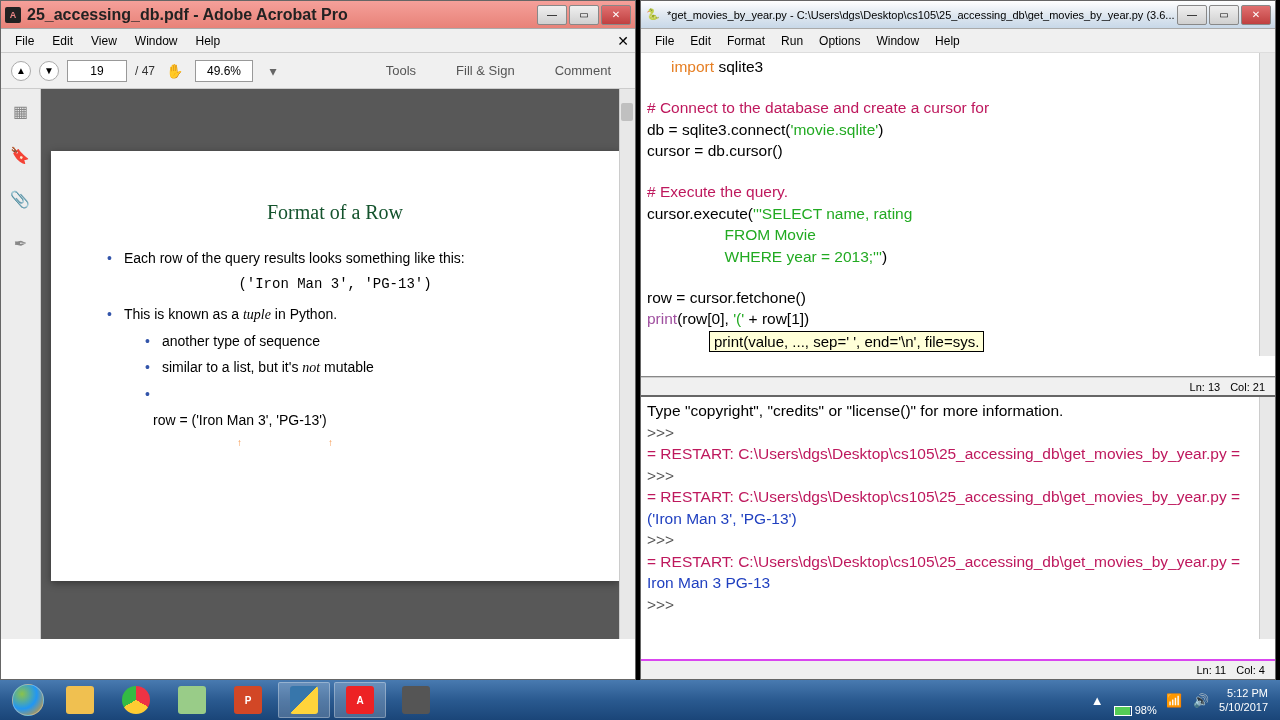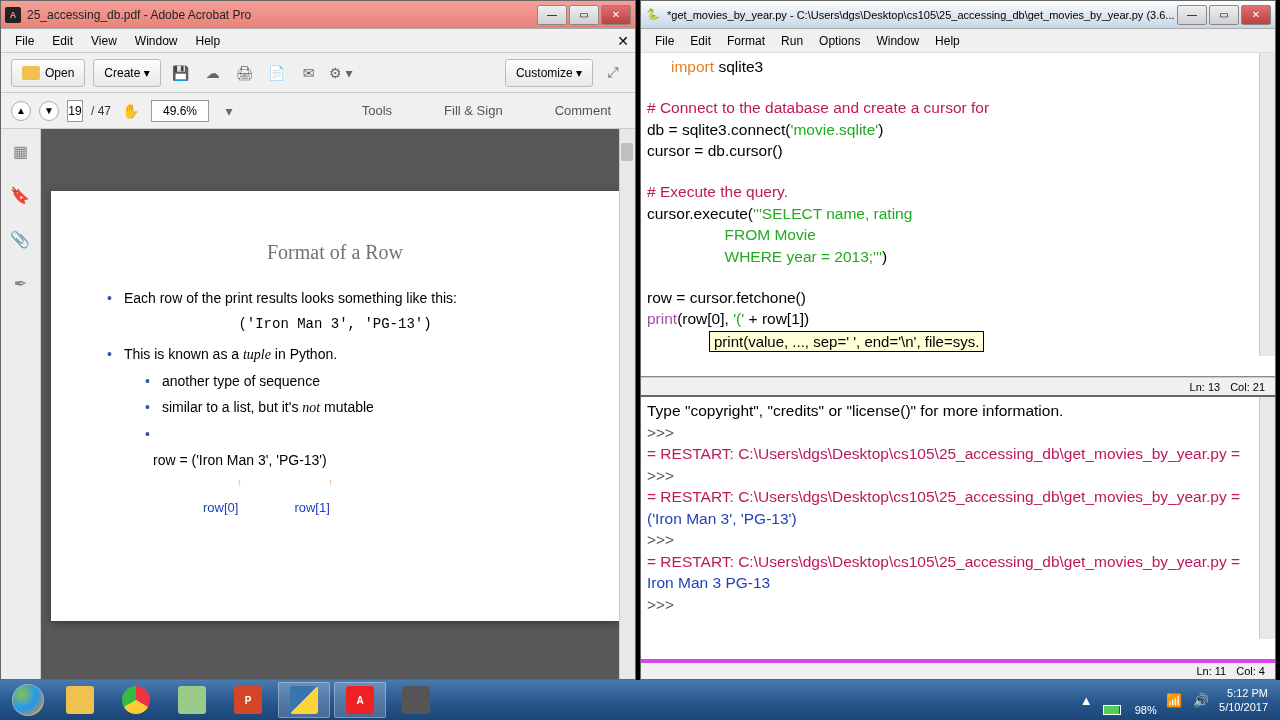--- a/index.html
+++ b/index.html
@@ -2,52 +2,52 @@
 <html><head>
 <meta charset="utf-8">
 <style>
 * { margin: 0; padding: 0; box-sizing: border-box; font-family: Tahoma, sans-serif; }
 body { width: 1280px; height: 720px; overflow: hidden; background: #000; position: relative; }
 
 
 .acrobat-window { position: absolute; left: 0; top: 0; width: 636px; height: 680px; background: #fff; border: 1px solid #666; }
 .acrobat-titlebar { height: 28px; background: linear-gradient(180deg, #f5a09a 0%, #e88278 100%); display: flex; align-items: center; padding: 0 4px; border-bottom: 1px solid #aaa; }
 .acrobat-icon { width: 16px; height: 16px; background: #222; border-radius: 2px; margin-right: 6px; display: flex; align-items: center; justify-content: center; color: #e88; font-size: 9px; font-weight: bold; }
-.acrobat-title { flex: 1; font-size: 12px; color: #222; }
+.acrobat-title { flex: 1; font-size: 16px; color: #222; font-weight: bold; }
 .win-btns { display: flex; gap: 2px; }
 .win-btn { width: 30px; height: 20px; background: linear-gradient(180deg, #f0f0f0, #d0d0d0); border: 1px solid #888; border-radius: 2px; display: flex; align-items: center; justify-content: center; font-size: 10px; cursor: pointer; }
 .win-btn.close { background: linear-gradient(180deg, #e07070, #c04040); color: #fff; }
 
 .acrobat-menubar { height: 24px; background: #f0f0f0; display: flex; align-items: center; padding: 0 6px; gap: 2px; border-bottom: 1px solid #ccc; position: relative; }
 .menu-item { padding: 2px 8px; font-size: 12px; cursor: pointer; }
 .mini-close { position: absolute; right: 4px; top: 4px; width: 16px; height: 16px; font-size: 14px; cursor: pointer; text-align: center; }
 
 .acrobat-toolbar { height: 40px; background: #f0f0f0; display: flex; align-items: center; padding: 0 10px; gap: 8px; border-bottom: 1px solid #ccc; }
 .tb-btn { height: 28px; padding: 0 10px; background: linear-gradient(180deg, #fdfdfd, #e8e8e8); border: 1px solid #bbb; border-radius: 3px; display: flex; align-items: center; gap: 5px; font-size: 12px; cursor: pointer; }
 .tb-icon { width: 24px; height: 24px; display: flex; align-items: center; justify-content: center; font-size: 14px; color: #666; cursor: pointer; }
 .tb-spacer { flex: 1; }
 .open-icon { width: 18px; height: 14px; background: #f0c050; border-radius: 2px; position: relative; }
 
 .acrobat-navbar { height: 36px; background: #f0f0f0; display: flex; align-items: center; padding: 0 10px; gap: 8px; border-bottom: 1px solid #ccc; }
 .nav-arrow { width: 20px; height: 20px; border: 1px solid #aaa; border-radius: 10px; background: #fff; display: flex; align-items: center; justify-content: center; font-size: 10px; cursor: pointer; }
-.page-input { width: 16px; height: 22px; border: 1px solid #999; text-align: center; font-size: 12px; }
+.page-input { width: 60px; height: 22px; border: 1px solid #999; text-align: center; font-size: 12px; }
 .page-total { font-size: 12px; color: #333; }
 .zoom-input { width: 58px; height: 22px; border: 1px solid #999; text-align: center; font-size: 12px; }
-.acrobat-right-tabs { display: flex; gap: 24px; margin-left: auto; }
+.acrobat-right-tabs { display: flex; gap: 12px; margin-left: auto; }
 .right-tab { padding: 8px 14px; font-size: 13px; color: #555; cursor: pointer; }
 
 .acrobat-content { display: flex; height: calc(100% - 128px); }
 .acrobat-sidebar { width: 40px; background: #ededed; border-right: 1px solid #ccc; display: flex; flex-direction: column; padding-top: 10px; gap: 20px; align-items: center; }
 .sidebar-icon { width: 24px; height: 24px; display: flex; align-items: center; justify-content: center; color: #888; font-size: 16px; cursor: pointer; }
 
 .pdf-viewport { flex: 1; background: #585858; position: relative; overflow: hidden; }
 .pdf-scrollbar { position: absolute; right: 0; top: 0; width: 16px; height: 100%; background: #e8e8e8; border-left: 1px solid #ccc; }
 .pdf-scroll-thumb { position: absolute; right: 2px; top: 14px; width: 12px; height: 18px; background: #c0c0c0; border-radius: 2px; }
 .pdf-page { position: absolute; left: 10px; top: 62px; width: 568px; height: 430px; background: #fff; box-shadow: 0 2px 8px rgba(0,0,0,0.4); padding: 50px 56px; }
-.pdf-heading { text-align: center; font-size: 20px; color: #737373; font-family: Georgia, serif; margin-bottom: 26px; }
+.pdf-heading { text-align: center; font-size: 20px; color: #14532d; font-family: Georgia, serif; margin-bottom: 26px; }
 .pdf-bullet { font-size: 14px; margin-bottom: 10px; display: flex; gap: 12px; }
 .pdf-bullet .bullet { color: #3355aa; }
 .pdf-sub { margin-left: 38px; }
 .pdf-code { font-family: 'Courier New', monospace; font-size: 14px; text-align: center; margin: 6px 0 14px; }
 .pdf-code-left { font-family: Liberation Sans, sans-serif; font-size: 14px; margin: 8px 0 4px 46px; }
 .pdf-indexes { display: flex; gap: 56px; margin-left: 96px; margin-top: 10px; font-family: 'Courier New', monospace; font-size: 13px; color: #2040c0; }
 .italic { font-style: italic; font-family: Georgia, serif; }
 .arrow-up { color: #f59040; font-size: 10px; }
 
 
@@ -56,41 +56,41 @@
 .idle-icon { width: 16px; height: 16px; margin-right: 6px; display: flex; align-items: center; justify-content: center; font-size: 11px; }
 .idle-title { flex: 1; font-size: 11px; color: #000; white-space: nowrap; overflow: hidden; }
 
 .idle-menubar { height: 24px; background: #f0f0f0; display: flex; align-items: center; padding: 0 6px; border-bottom: 1px solid #ddd; }
 
 .idle-editor { height: 324px; background: #fff; padding: 4px 6px; font-family: 'Courier New', monospace; font-size: 15.5px; line-height: 19.5px; white-space: pre; overflow: hidden; position: relative; border-bottom: 1px solid #888; }
 .idle-status { height: 20px; background: #f0f0f0; border-top: 1px solid #ccc; display: flex; justify-content: flex-end; align-items: center; padding: 0 10px; font-size: 11px; gap: 10px; border-bottom: 2px solid #666; }
 .idle-vscroll { position: absolute; right: 0; top: 0; width: 16px; height: calc(100% - 20px); background: #e8e8e8; border-left: 1px solid #ccc; }
 
 .idle-shell { height: 262px; background: #fff; padding: 4px 6px; font-family: 'Courier New', monospace; font-size: 15.5px; line-height: 19.5px; white-space: pre-wrap; word-break: break-all; position: relative; overflow: hidden; }
-.idle-shell-status { height: 20px; background: #f0f0f0; border-top: 4px solid #d946ef; display: flex; justify-content: flex-end; align-items: center; padding: 0 10px; font-size: 11px; gap: 10px; }
+.idle-shell-status { height: 20px; background: #f0f0f0; border-top: 2px solid #d946ef; display: flex; justify-content: flex-end; align-items: center; padding: 0 10px; font-size: 11px; gap: 10px; }
 
 .py-kw { color: #e67e22; margin-left: 24px; }
 .py-comment { color: #be185d; }
 .py-str { color: #2a2; }
 .py-builtin { color: #a050a0; }
 .py-prompt { color: #555; }
 .py-blue { color: #2040c0; }
 .py-tooltip { background: #ffffd8; border: 1px solid #000; padding: 0 4px; margin-left: 62px; display: inline-block; font-size: 15px; }
 
 
 .taskbar { position: absolute; left: 0; bottom: 0; width: 1280px; height: 40px; background: linear-gradient(180deg, #487ab0 0%, #2a5a90 50%, #1a4578 100%); display: flex; align-items: center; padding: 0 4px; }
 .start-btn { width: 48px; height: 36px; display: flex; align-items: center; justify-content: center; cursor: pointer; }
 .start-orb { width: 32px; height: 32px; border-radius: 16px; background: radial-gradient(circle at 30% 30%, #8bc34a, #2196f3, #ff9800); border: 1px solid rgba(255,255,255,0.3); }
 .task-item { width: 52px; height: 36px; margin: 0 2px; display: flex; align-items: center; justify-content: center; cursor: pointer; border-radius: 2px; }
 .task-item.active { background: rgba(255,255,255,0.2); border: 1px solid rgba(255,255,255,0.3); }
 .task-icon { width: 28px; height: 28px; border-radius: 3px; display: flex; align-items: center; justify-content: center; font-size: 10px; color: #fff; font-weight: bold; }
 .tray { margin-left: auto; display: flex; align-items: center; gap: 10px; color: #fff; font-size: 11px; padding-right: 8px; }
 .tray-icon { font-size: 13px; }
 .clock { text-align: right; line-height: 14px; }
-.battery { display: flex; align-items: center; gap: 14px; margin-top: 20px; }
+.battery { display: flex; align-items: flex-end; gap: 3px; margin-top: 20px; }
 .batt-rect { width: 18px; height: 10px; border: 1px solid #fff; position: relative; }
 .batt-fill { position: absolute; left: 0; top: 0; height: 100%; width: 98%; background: #5c5; }
 </style>
 </head>
 <body>
 
 <div class="acrobat-window">
   <div class="acrobat-titlebar">
     <div class="acrobat-icon">A</div>
     <div class="acrobat-title">25_accessing_db.pdf - Adobe Acrobat Pro</div>
@@ -100,40 +100,20 @@
       <div class="win-btn close">✕</div>
     </div>
   </div>
   <div class="acrobat-menubar">
     <span class="menu-item">File</span>
     <span class="menu-item">Edit</span>
     <span class="menu-item">View</span>
     <span class="menu-item">Window</span>
     <span class="menu-item">Help</span>
     <div class="mini-close">✕</div>
-  </div>
-  <div class="acrobat-toolbar">
-    <div class="tb-btn">
-        <div class="open-icon"></div>
-        <span>Open</span>
-      </div>
-    <div class="tb-btn">
-        <span>Create ▾</span>
-      </div>
-    <div class="tb-icon">💾</div>
-    <div class="tb-icon">☁</div>
-    <div class="tb-icon">🖨</div>
-    <div class="tb-icon">📄</div>
-    <div class="tb-icon">✉</div>
-    <div class="tb-icon">⚙ ▾</div>
-    <div class="tb-spacer"></div>
-    <div class="tb-btn">
-        <span>Customize ▾</span>
-      </div>
-    <div class="tb-icon">⤢</div>
   </div>
   <div class="acrobat-navbar">
     <div class="nav-arrow">▲</div>
     <div class="nav-arrow">▼</div>
     <input class="page-input" value="19" style="">
     <span class="page-total">/ 47</span>
     <div class="tb-icon">✋</div>
     <input class="zoom-input" value="49.6%" style="">
     <div class="tb-icon">▾</div>
     <div class="acrobat-right-tabs">
@@ -147,44 +127,40 @@
       <div class="sidebar-icon">▦</div>
       <div class="sidebar-icon">🔖</div>
       <div class="sidebar-icon">📎</div>
       <div class="sidebar-icon">✒</div>
     </div>
     <div class="pdf-viewport">
       <div class="pdf-page">
         <div class="pdf-heading">Format of a Row</div>
         <div class="pdf-bullet">
             <span class="bullet">•</span>
-            <span>Each row of the print results looks something like this:</span>
+            <span>Each row of the query results looks something like this:</span>
           </div>
         <div class="pdf-code">('Iron Man 3', 'PG-13')</div>
         <div class="pdf-bullet">
             <span class="bullet">•</span>
             <span><span>This is known as a </span><span class="italic">tuple</span><span> in Python.</span></span>
           </div>
         <div class="pdf-bullet pdf-sub">
             <span class="bullet">•</span>
             <span>another type of sequence</span>
           </div>
         <div class="pdf-bullet pdf-sub">
             <span class="bullet">•</span>
             <span><span>similar to a list, but it's </span><span class="italic">not</span><span> mutable</span></span>
           </div>
         <div class="pdf-bullet pdf-sub">
             <span class="bullet">•</span>
           </div>
         <div class="pdf-code-left">row = ('Iron Man 3', 'PG-13')</div>
         <div style="margin-left:130px;"><span class="arrow-up">↑</span><span style="margin-left:86px;" class="arrow-up">↑</span></div>
-        <div class="pdf-indexes">
-          <span>row[0]</span>
-          <span>row[1]</span>
-        </div>
       </div>
       <div class="pdf-scrollbar">
           <div class="pdf-scroll-thumb"></div>
         </div>
     </div>
   </div>
 </div>
 
 <div class="idle-window">
   <div class="idle-titlebar">

